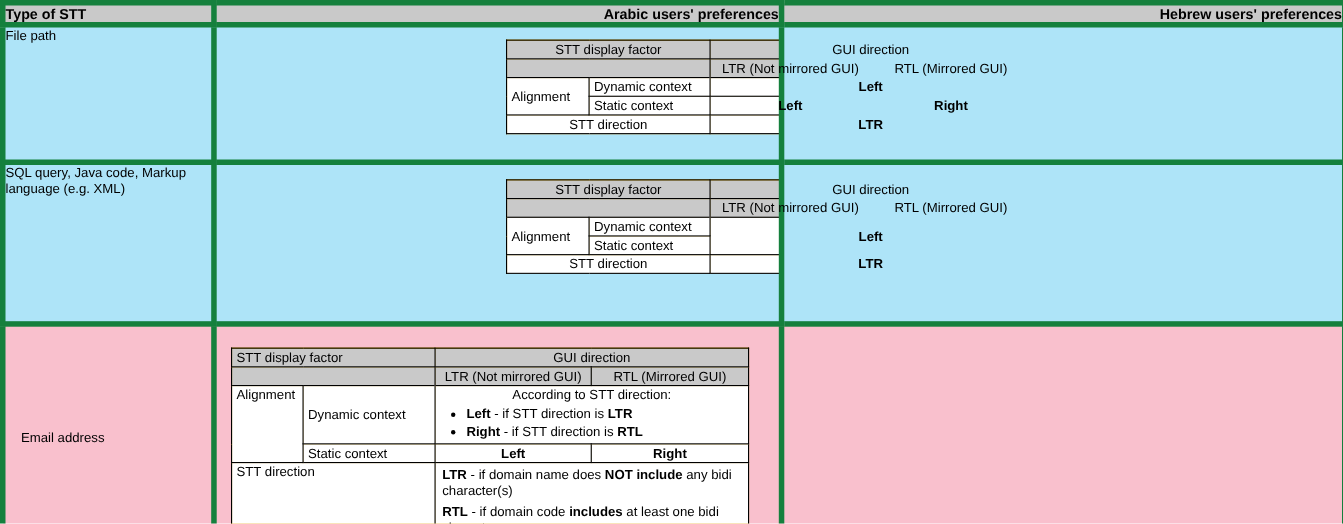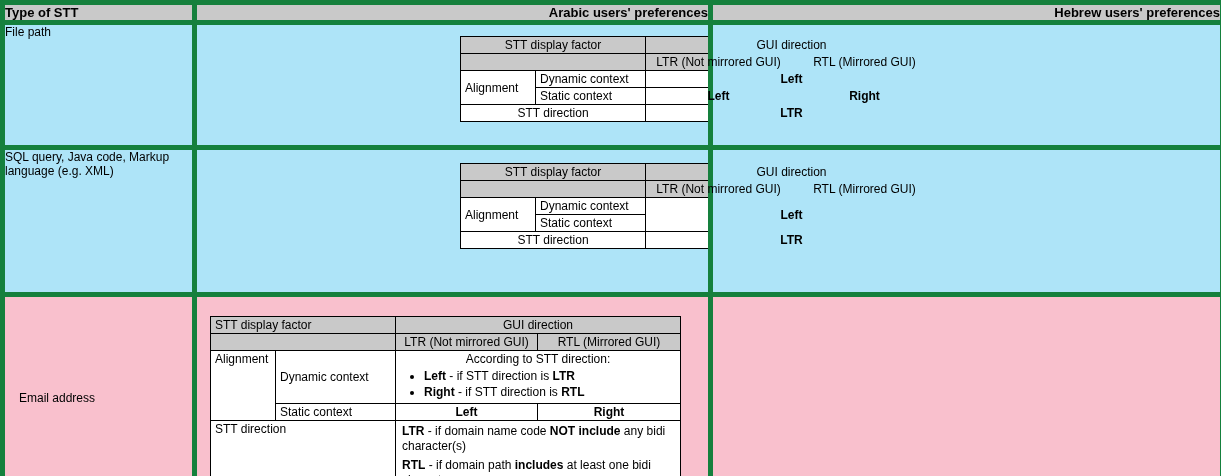--- a/index.html
+++ b/index.html
@@ -242,22 +242,22 @@
                 </td>
               </tr>
               <tr>
                 <td>Static context</td>
                 <td class="ctr b">Left</td>
                 <td class="ctr b">Right</td>
               </tr>
               <tr>
                 <td colspan="2" style="vertical-align:top;">STT direction</td>
                 <td colspan="2">
-                  <div class="dirline l2"><b>LTR</b><span> - if domain name code </span><b>NOT include</b><span> any bidi character(s)</span></div>
-                  <div class="dirline"><b>RTL</b><span> - if domain path </span><b>includes</b><span> at least one bidi character</span></div>
+                  <div class="dirline l2"><b>LTR</b><span> - if domain name does </span><b>NOT include</b><span> any bidi character(s)</span></div>
+                  <div class="dirline"><b>RTL</b><span> - if domain code </span><b>includes</b><span> at least one bidi character</span></div>
                 </td>
               </tr>
             </tbody>
               </table>
           </div>
         </td>
         <td class="pink"></td>
       </tr>
 
     </tbody>

